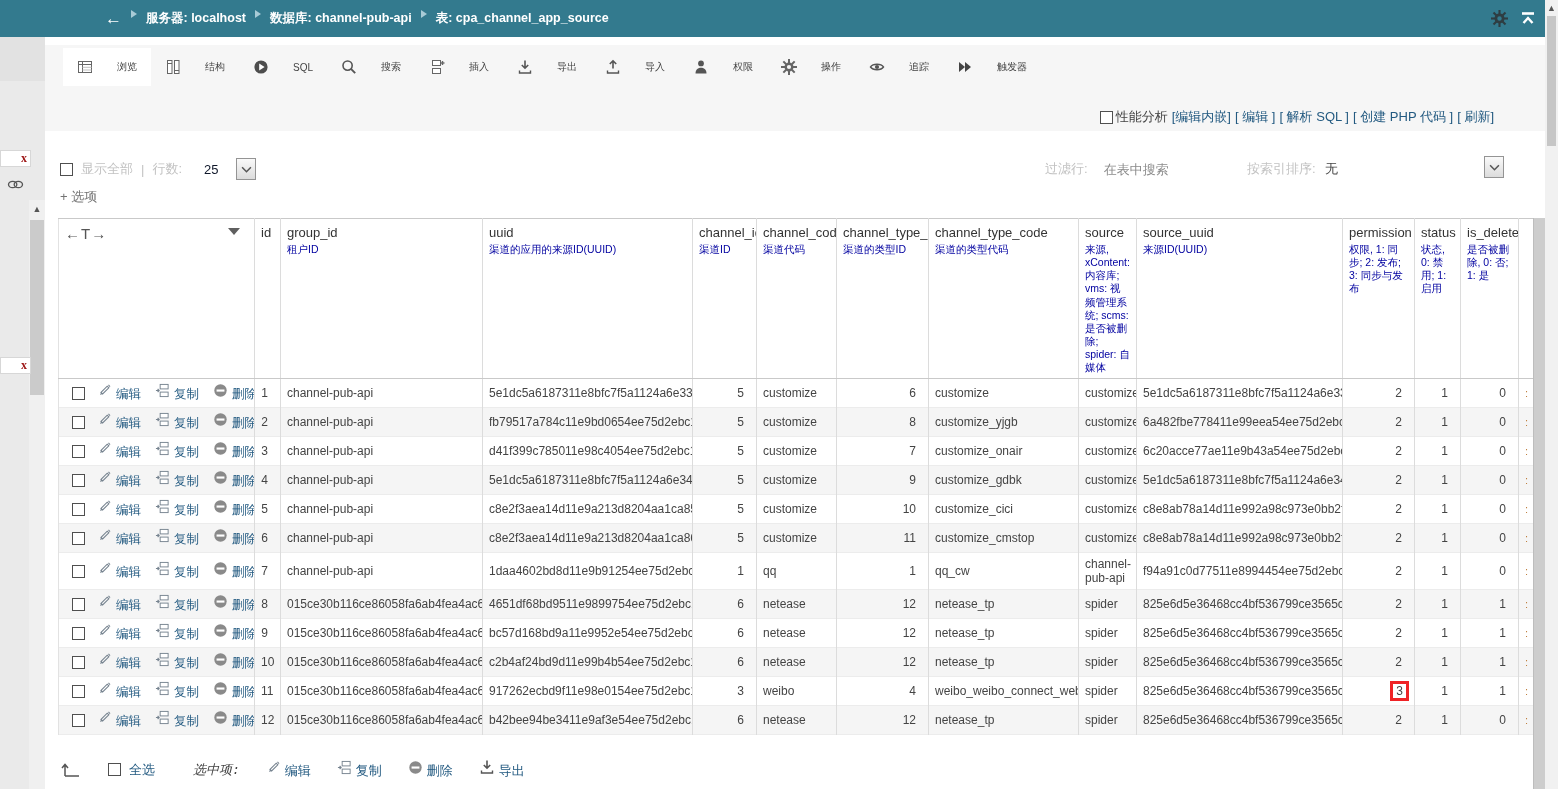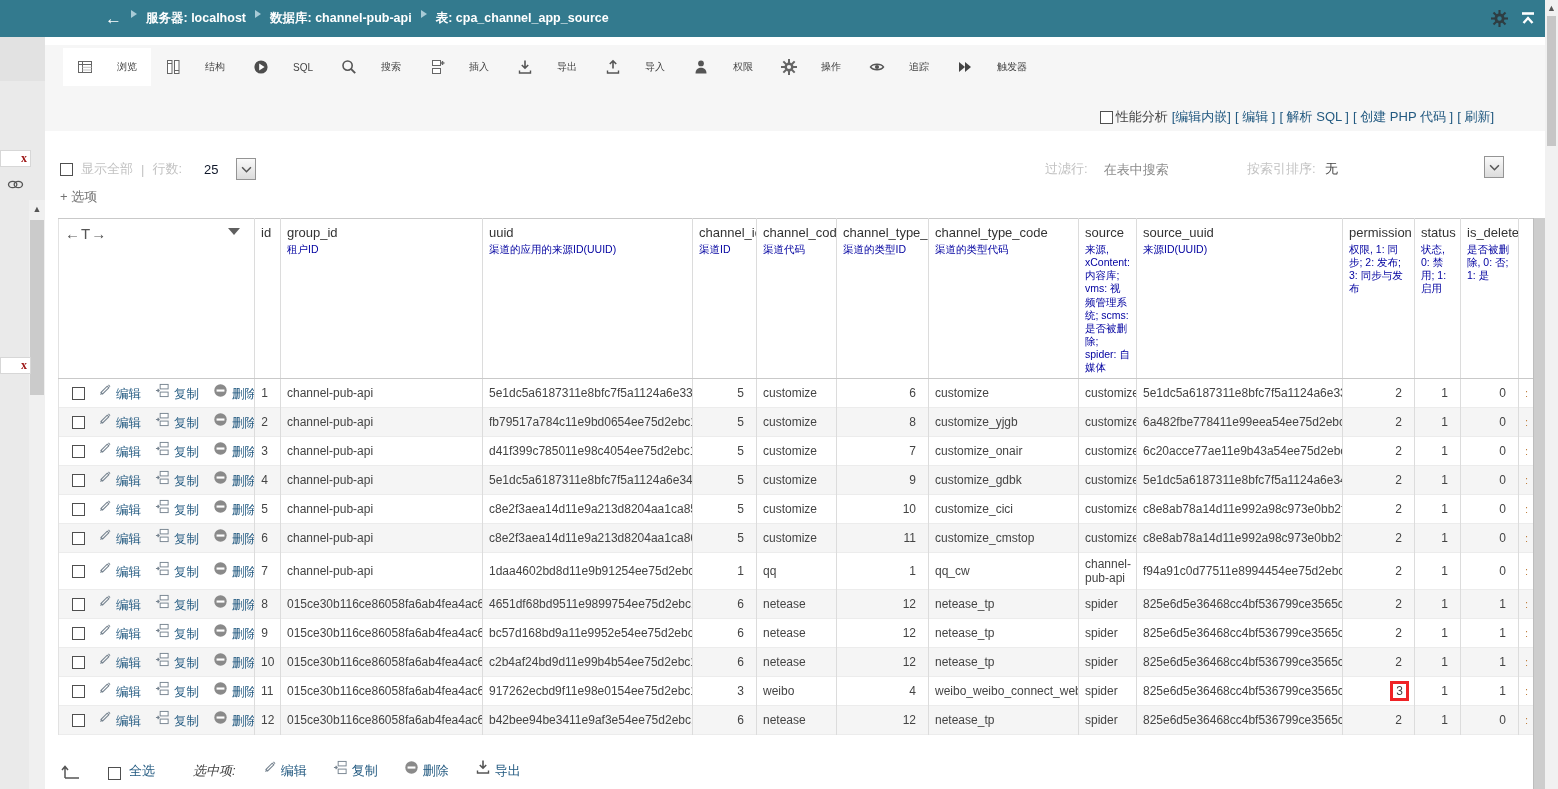--- a/index.html
+++ b/index.html
@@ -84,21 +84,21 @@
   .actions-cell { white-space:nowrap;text-align:center; }
   .actions-cell .cbx { margin:0 12px 0 7px; }
   .rowlink { color:#235a81; cursor:pointer; margin-right:14px; font-size:12.5px; }
   .rowlink svg { vertical-align:-3px; margin-right:4px; }
   .nowrap { white-space:nowrap; }
   .hlbox { display:inline-block; border:3px solid #ef2326; padding:0 3px; margin:-3px -7px -3px 0; }
   .sliver { color:#c08040; font-size:11px; padding-left:2px; }
   .grid-scrollbar { position:absolute; left:1488px; top:181px; width:13px; height:572px; background:#cdcdcd;
     border-left:1px solid #bdbdbd; }
   
-  .footer { position:absolute; left:15px; top:722px; display:flex; align-items:flex-end; }
+  .footer { position:absolute; left:15px; top:722px; display:flex; align-items:center;font-family:Liberation Mono, monospace; }
   .footer .cbx { margin-left:26px; }
   .check-all { color:#235a81; cursor:pointer; margin-left:8px; }
   .with-selected { font-style:italic; color:#444; margin-left:38px; }
   .footer .rowlink { margin-left:26px; margin-right:0; font-size:13px; }
   .footer .rowlink svg { vertical-align:-3px; }
   .icon { display:inline-flex; }
 </style>
 </head>
 <body>
 

